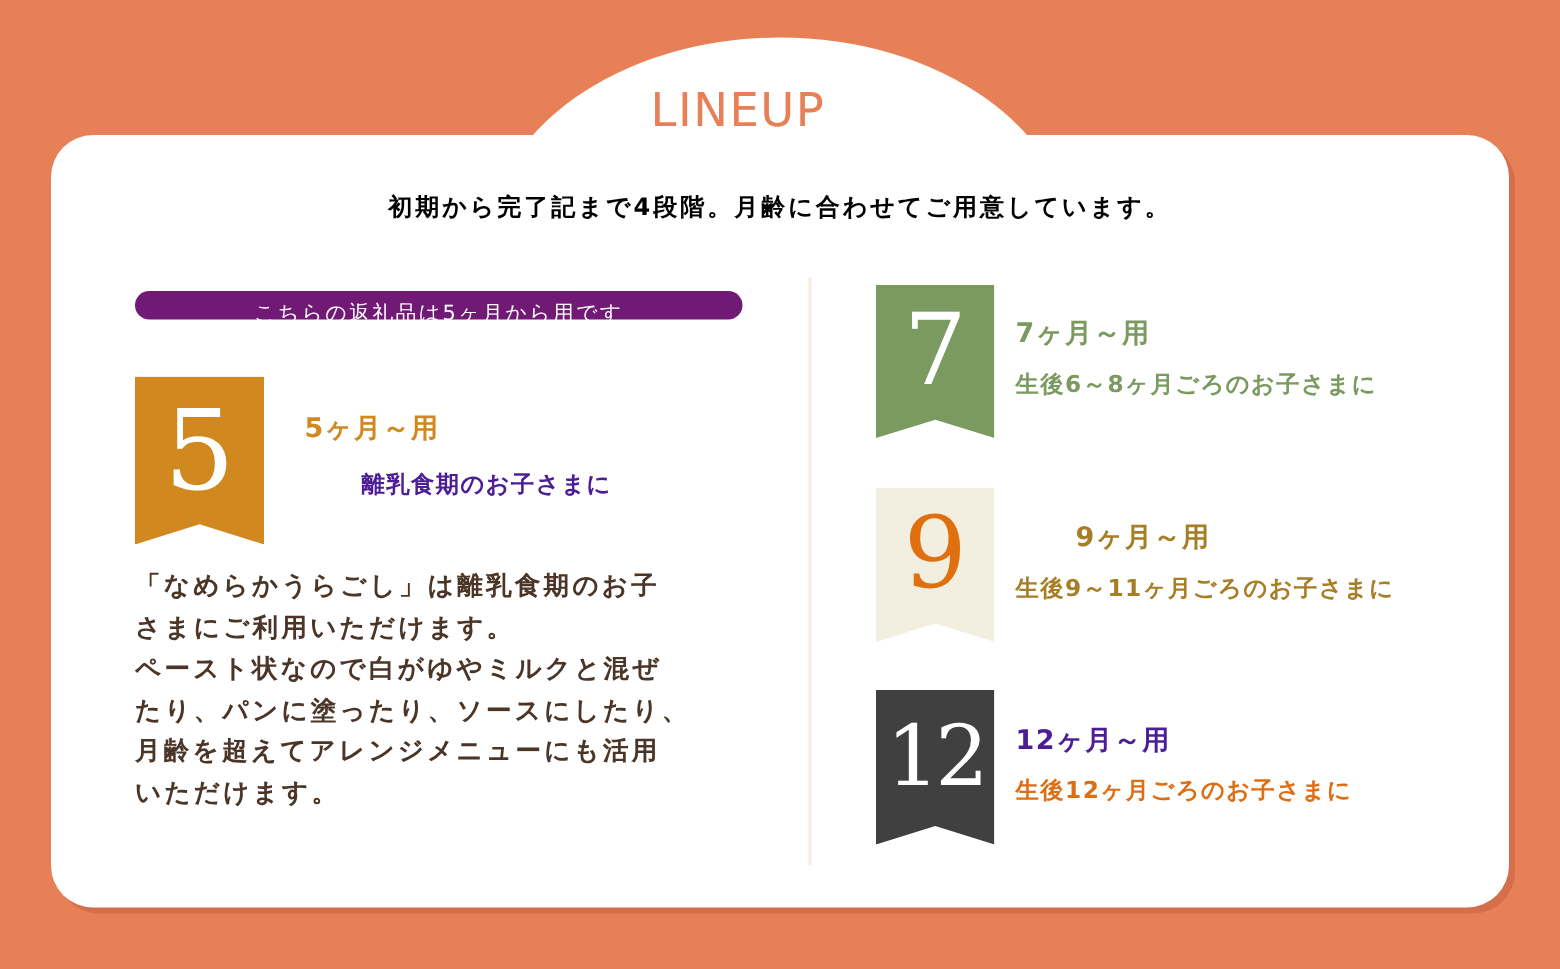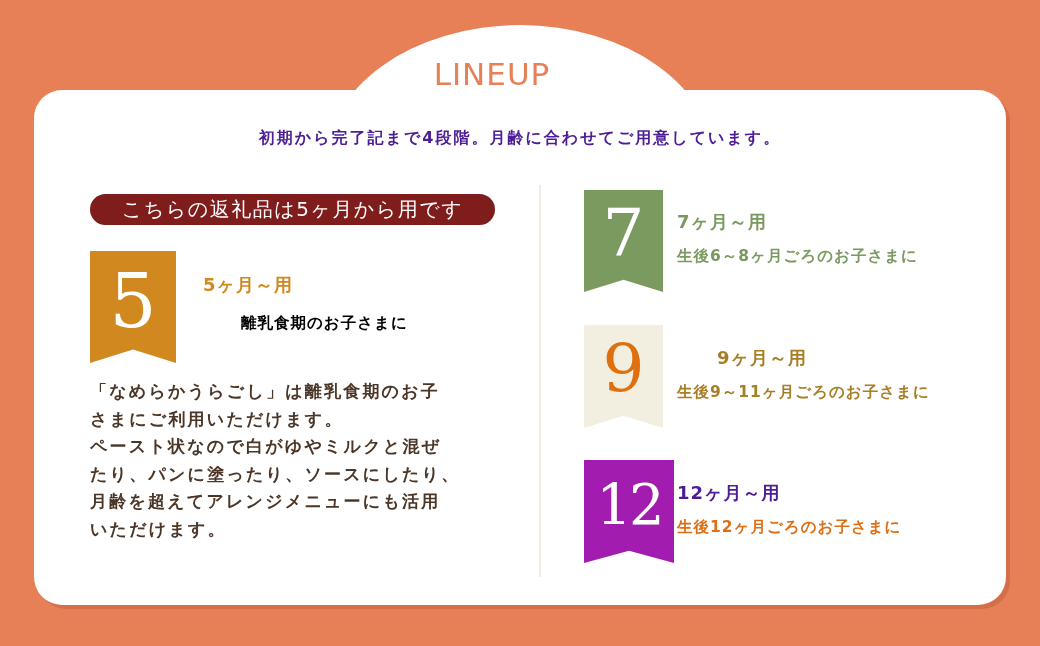--- a/index.html
+++ b/index.html
@@ -40,32 +40,32 @@
       color: #E77F57;
       letter-spacing: 1px;
       font-weight: normal;
     }
     .subtitle {
       position: absolute;
       left: 0; top: 128px;
       width: 1040px;
       text-align: center;
       font-size: 16px;
-      color: #4c1d95;
+      color: #000000;
       letter-spacing: 2px;
       font-weight: bold;
     }
     .pill {
       position: absolute;
       left: 90px; top: 194px;
-      width: 405px; height: 31px;
-      background: #7f1d1d;
+      width: 405px; height: 19px;
+      background: #701a75;
       border-radius: 16px;
       color: #FFFFFF;
-      font-size: 20px;
+      font-size: 14px;
       text-align: center;
       line-height: 31px;
       letter-spacing: 1.5px;
     }
     .banner {
       position: absolute;
       clip-path: polygon(0 0, 100% 0, 100% 100%, 50% 88%, 0 100%);
       font-family: "DejaVu Serif", serif;
       text-align: center;
       color: #FFFFFF;
@@ -75,33 +75,33 @@
       width: 100%;
       position: absolute;
       left: 0;
     }
     .banner-5 { left: 90px; top: 251px; width: 86px; height: 112px; background: #D1891F; }
     .banner-5 .num { top: 10px; font-size: 74px; line-height: 80px; }
     .banner-7 { left: 584px; top: 190px; width: 79px; height: 102px; background: #7A9A5F; }
     .banner-7 .num { top: 6px; font-size: 66px; line-height: 76px; }
     .banner-9 { left: 584px; top: 325px; width: 79px; height: 103px; background: #F3EFE0; color: #E0700E; }
     .banner-9 .num { top: 6px; font-size: 66px; line-height: 76px; }
-    .banner-12 { left: 584px; top: 460px; width: 90px; height: 103px; background: #a21caf; }
+    .banner-12 { left: 584px; top: 460px; width: 79px; height: 103px; background: #404040; }
     .banner-12 .num { top: 10px; font-size: 56px; line-height: 70px; letter-spacing: -3px; }
 
     .item-label {
       position: absolute;
       font-weight: bold;
       letter-spacing: 1px;
     }
     .heading { font-size: 18px; }
     .desc { font-size: 15.5px; }
 
     .h5 { left: 203px; top: 273px; color: #D1891F; }
-    .d5 { left: 193px; top: 313px; color: #000000; padding-left: 48px; }
+    .d5 { left: 193px; top: 313px; color: #4c1d95; padding-left: 48px; }
     .h7 { left: 677px; top: 210px; color: #7A9A5F; }
     .d7 { left: 677px; top: 246px; color: #7A9A5F; }
     .h9 { left: 677px; top: 346px; color: #A77E26; margin-left: 40px; }
     .d9 { left: 677px; top: 382px; color: #A77E26; }
     .h12 { left: 677px; top: 481px; color: #4c1d95; text-align: center; }
     .d12 { left: 677px; top: 517px; color: #DE6E14; }
 
     .body-text {
       position: absolute;
       left: 90px; top: 378px;

